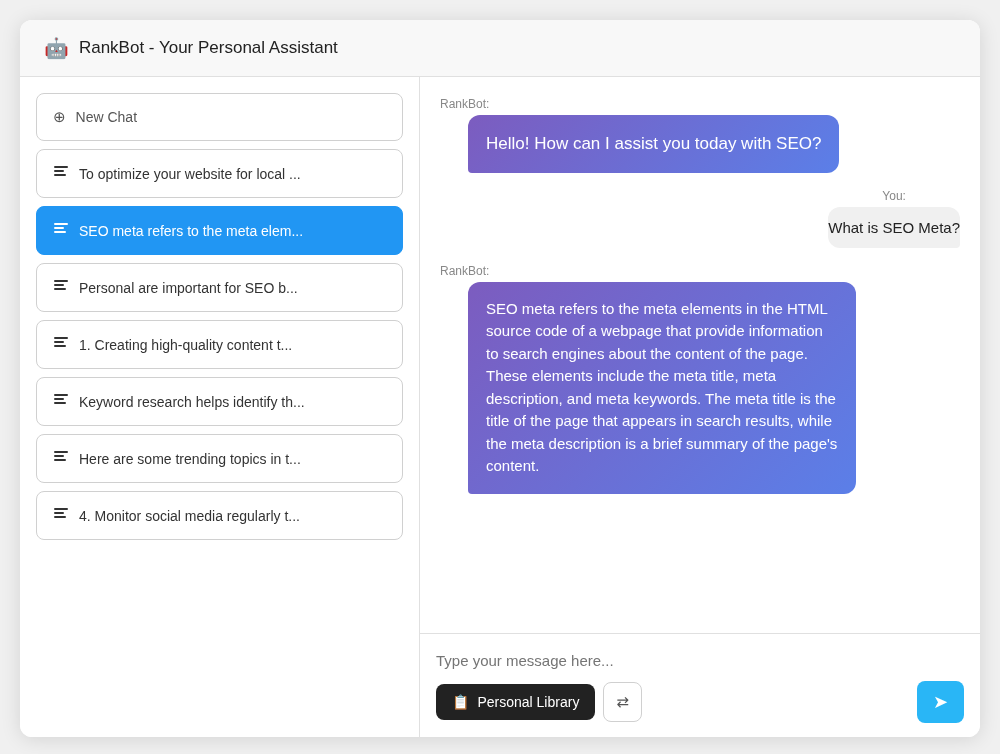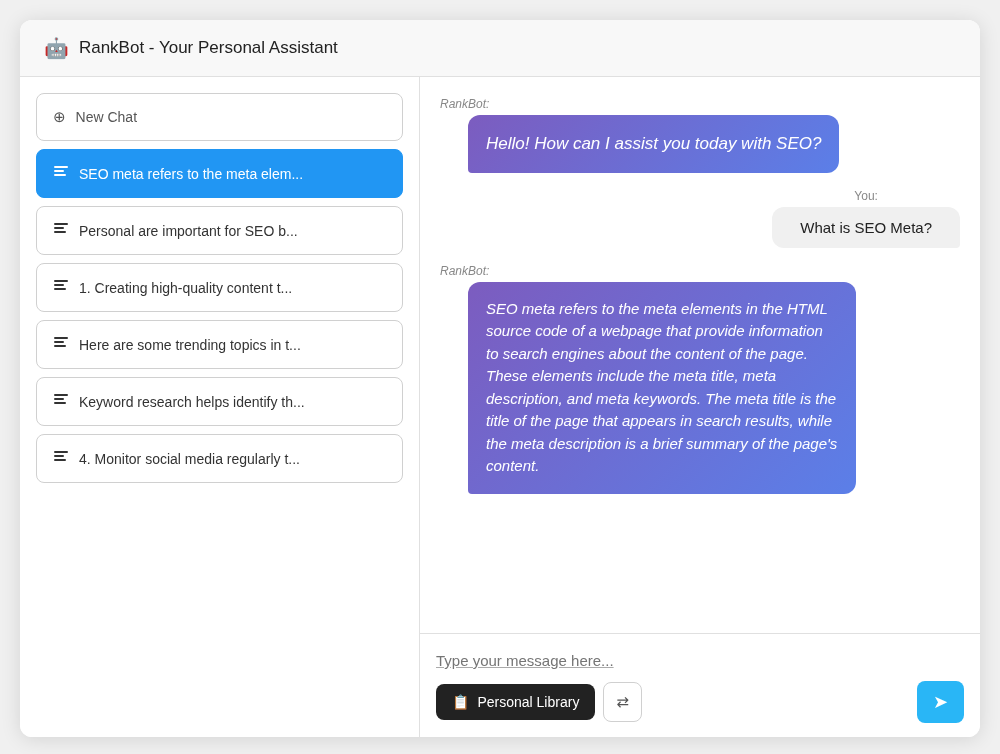--- a/index.html
+++ b/index.html
@@ -90,21 +90,20 @@
       flex: 1;
       padding: 20px;
       overflow-y: auto;
       display: flex;
       flex-direction: column;
       gap: 16px;
     }
     .message-bot {
       align-self: flex-start;
       max-width: 80%;
-      font-style: italic;
     }
     .message-user {
       align-self: flex-end;
       max-width: 60%;
     }
     .message-label {
       font-size: 12px;
       color: #888;
       margin-bottom: 4px;
     }
@@ -121,39 +120,38 @@
       margin-left: 28px;
     }
     .bubble-bot.greeting {
       font-size: 17px;
       font-weight: 500;
     }
     .bubble-user {
       background: #f0f0f0;
       color: #222;
       border-radius: 12px 12px 4px 12px;
-      padding: 12px 28px;
+      padding: 12px 0;
       font-size: 15px;
     }
     
     .input-area {
       border-top: 1px solid #e0e0e0;
       padding: 14px 16px;
       background: #fff;
     }
     .input-field {
       width: 100%;
       border: none;
       outline: none;
       font-size: 15px;
       color: #aaa;
       padding: 4px 0 12px 0;
       background: transparent;
       resize: none;
-      text-decoration: underline;
     }
     .input-actions {
       display: flex;
       align-items: center;
       gap: 8px;
     }
     .prompts-library-btn {
       background: #222;
       color: #fff;
       border: none;
@@ -195,20 +193,28 @@
     <span class="header-title">RankBot - Your Personal Assistant</span>
   </div>
 
   <div class="content-area">
 
     <div class="sidebar" id="sidebar">
         <div class="sidebar-item new-chat">
           <span class="sidebar-item-icon">⊕</span>
           <span class="sidebar-item-text">New Chat</span>
         </div>
+        <div class="sidebar-item">
+          <span class="sidebar-item-icon"><svg width="16" height="16" viewBox="0 0 16 16" fill="currentColor">
+              <rect x="1" y="2" width="14" height="2" rx="1"></rect>
+              <rect x="1" y="6" width="10" height="2" rx="1"></rect>
+              <rect x="1" y="10" width="12" height="2" rx="1"></rect>
+            </svg></span>
+          <span class="sidebar-item-text">To optimize your website for local ...</span>
+        </div>
         <div class="sidebar-item active">
           <span class="sidebar-item-icon"><svg width="16" height="16" viewBox="0 0 16 16" fill="currentColor">
               <rect x="1" y="2" width="14" height="2" rx="1"></rect>
               <rect x="1" y="6" width="10" height="2" rx="1"></rect>
               <rect x="1" y="10" width="12" height="2" rx="1"></rect>
             </svg></span>
           <span class="sidebar-item-text">SEO meta refers to the meta elem...</span>
         </div>
         <div class="sidebar-item">
           <span class="sidebar-item-icon"><svg width="16" height="16" viewBox="0 0 16 16" fill="currentColor">
@@ -225,29 +231,29 @@
               <rect x="1" y="10" width="12" height="2" rx="1"></rect>
             </svg></span>
           <span class="sidebar-item-text">1. Creating high-quality content t...</span>
         </div>
         <div class="sidebar-item">
           <span class="sidebar-item-icon"><svg width="16" height="16" viewBox="0 0 16 16" fill="currentColor">
               <rect x="1" y="2" width="14" height="2" rx="1"></rect>
               <rect x="1" y="6" width="10" height="2" rx="1"></rect>
               <rect x="1" y="10" width="12" height="2" rx="1"></rect>
             </svg></span>
+          <span class="sidebar-item-text">Keyword research helps identify th...</span>
+        </div>
+        <div class="sidebar-item">
+          <span class="sidebar-item-icon"><svg width="16" height="16" viewBox="0 0 16 16" fill="currentColor">
+              <rect x="1" y="2" width="14" height="2" rx="1"></rect>
+              <rect x="1" y="6" width="10" height="2" rx="1"></rect>
+              <rect x="1" y="10" width="12" height="2" rx="1"></rect>
+            </svg></span>
           <span class="sidebar-item-text">Here are some trending topics in t...</span>
-        </div>
-        <div class="sidebar-item">
-          <span class="sidebar-item-icon"><svg width="16" height="16" viewBox="0 0 16 16" fill="currentColor">
-              <rect x="1" y="2" width="14" height="2" rx="1"></rect>
-              <rect x="1" y="6" width="10" height="2" rx="1"></rect>
-              <rect x="1" y="10" width="12" height="2" rx="1"></rect>
-            </svg></span>
-          <span class="sidebar-item-text">Keyword research helps identify th...</span>
         </div>
         <div class="sidebar-item">
           <span class="sidebar-item-icon"><svg width="16" height="16" viewBox="0 0 16 16" fill="currentColor">
               <rect x="1" y="2" width="14" height="2" rx="1"></rect>
               <rect x="1" y="6" width="10" height="2" rx="1"></rect>
               <rect x="1" y="10" width="12" height="2" rx="1"></rect>
             </svg></span>
           <span class="sidebar-item-text">4. Monitor social media regularly t...</span>
         </div>
       </div>

